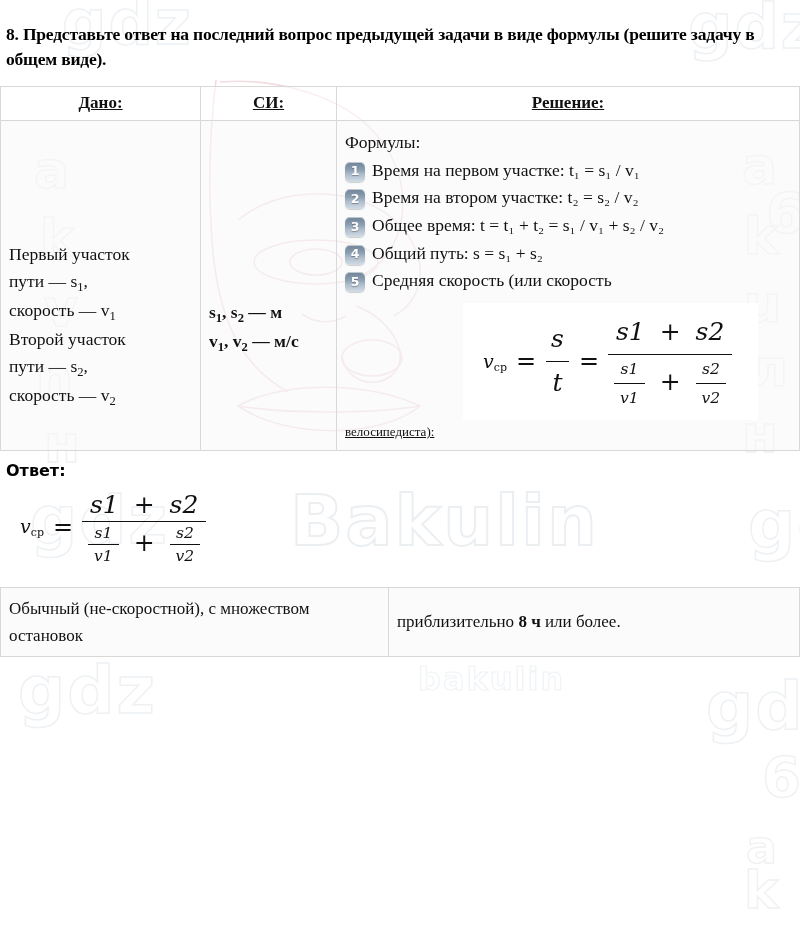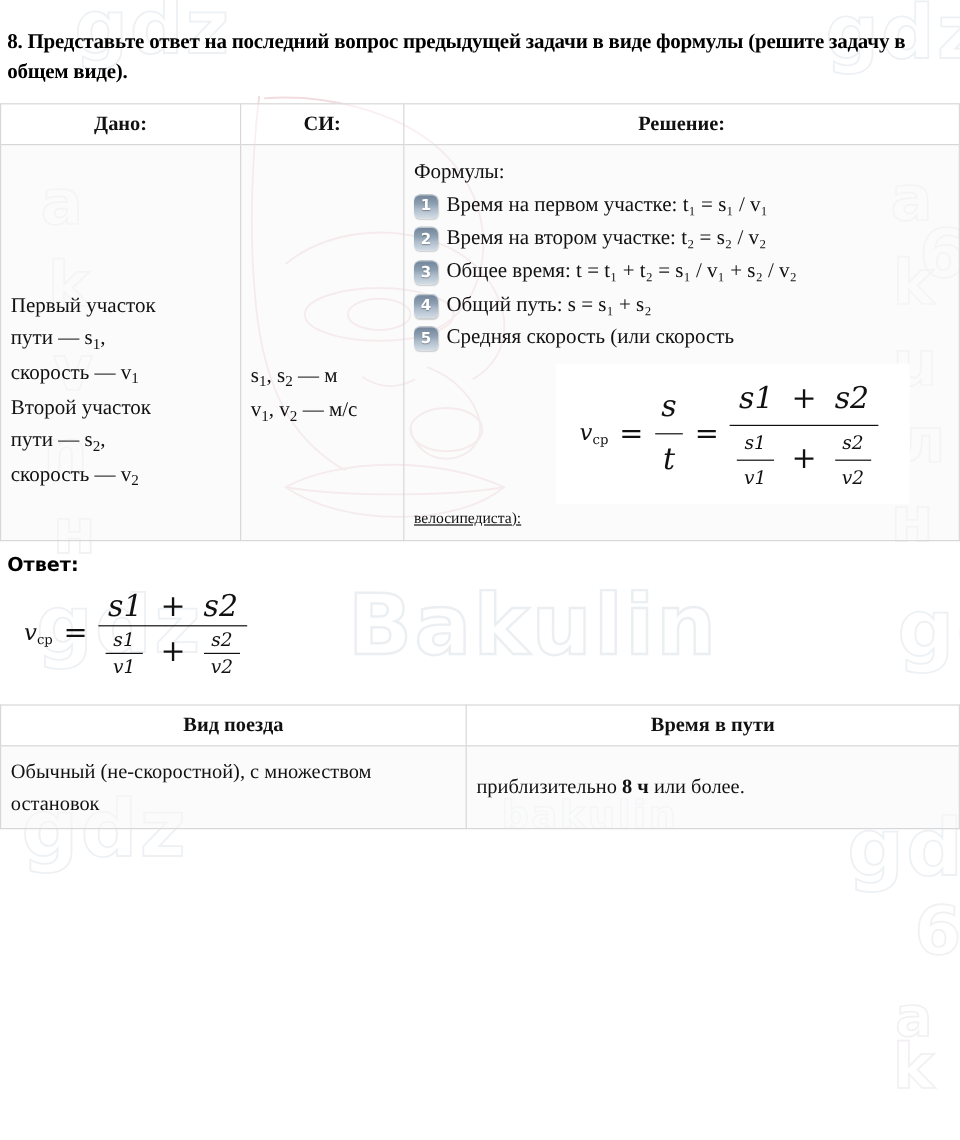--- a/index.html
+++ b/index.html
@@ -75,20 +75,21 @@
   table.gr th, table.gr td{
     border:1px solid #d8d8d8;
     vertical-align:top;
     background:rgba(247,247,248,0.55);
   }
   table.gr th{
     background:rgba(255,255,255,0.55);
     text-align:center;font-weight:700;font-size:17px;
     font-family:"Liberation Serif", serif;
     padding:6px 4px 7px 4px;
+    text-decoration:underline;
   }
   table.gr td{padding:6px 8px 8px 8px;font-size:17.5px;line-height:1.55;margin-left:16px;}
 
   .cell-dano{width:200px;}
   .cell-si{width:136px;}
   .cell-sol{width:auto;}
 
   .col-dano{padding-top:120px!important;}
   .col-si{padding-top:178px!important;}
 
@@ -200,21 +201,21 @@
 
       <td class="col-dano">
         <div>Первый участок</div>
         <div><span>пути — s</span><sub>1</sub><span>,</span></div>
         <div><span>скорость — v</span><sub>1</sub></div>
         <div>Второй участок</div>
         <div><span>пути — s</span><sub>2</sub><span>,</span></div>
         <div><span>скорость — v</span><sub>2</sub></div>
       </td>
 
-      <td class="col-si" style="font-weight:400;">
+      <td class="col-si" style="font-weight:700;">
         <div><span>s</span><sub>1</sub><span>, s</span><sub>2</sub><span> — м</span></div>
         <div><span>v</span><sub>1</sub><span>, v</span><sub>2</sub><span> — м/с</span></div>
       </td>
 
       <td class="cell-sol" style="padding-top:8px;">
         <div>Формулы:</div>
         <ul class="flist">
           <li>
             <span class="badge">1</span>
             <span class="ftext">Время на первом участке: t₁ = s₁ / v₁</span>
@@ -304,24 +305,20 @@
 
   
 
   
   <table class="gr gr2" style="margin-top:16px;">
     <colgroup>
         <col class="c1">
         <col>
       </colgroup>
     <tbody>
-        <tr>
-      <th>Вид поезда</th>
-      <th>Время в пути</th>
-    </tr>
     <tr>
       <td>Обычный (не-скоростной), с множеством остановок</td>
       <td style="vertical-align:middle;">
         <span>приблизительно </span><span class="bold">8 ч</span><span> или более.</span>
       </td>
     </tr>
   </tbody>
     </table>
 
 </div>

